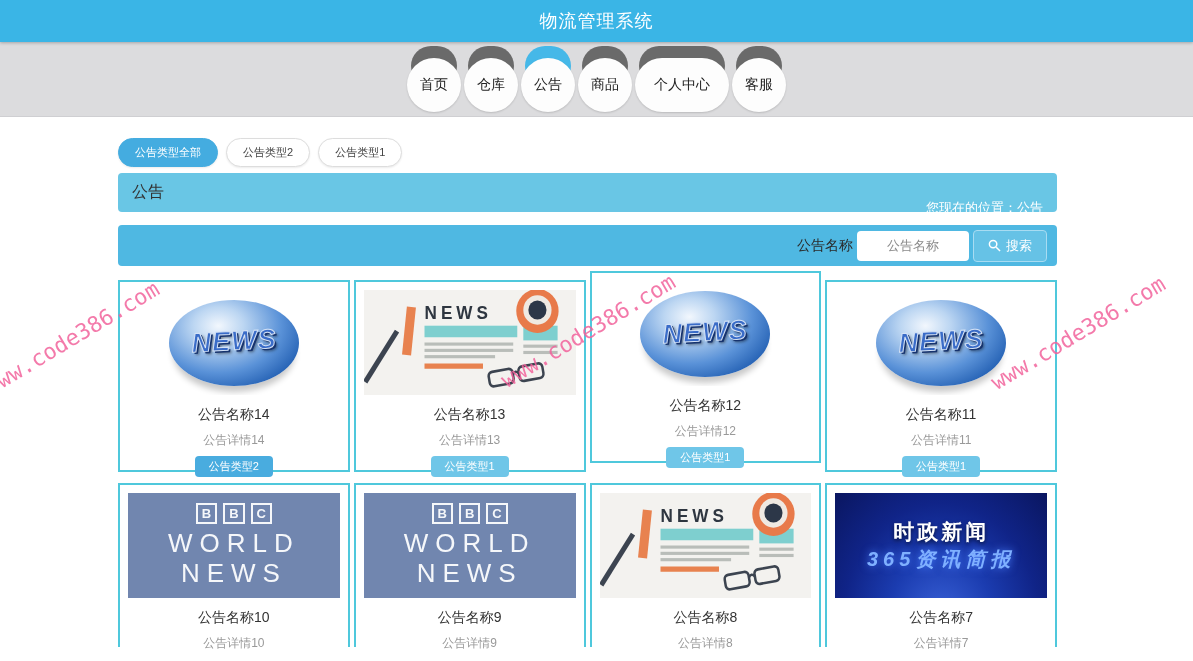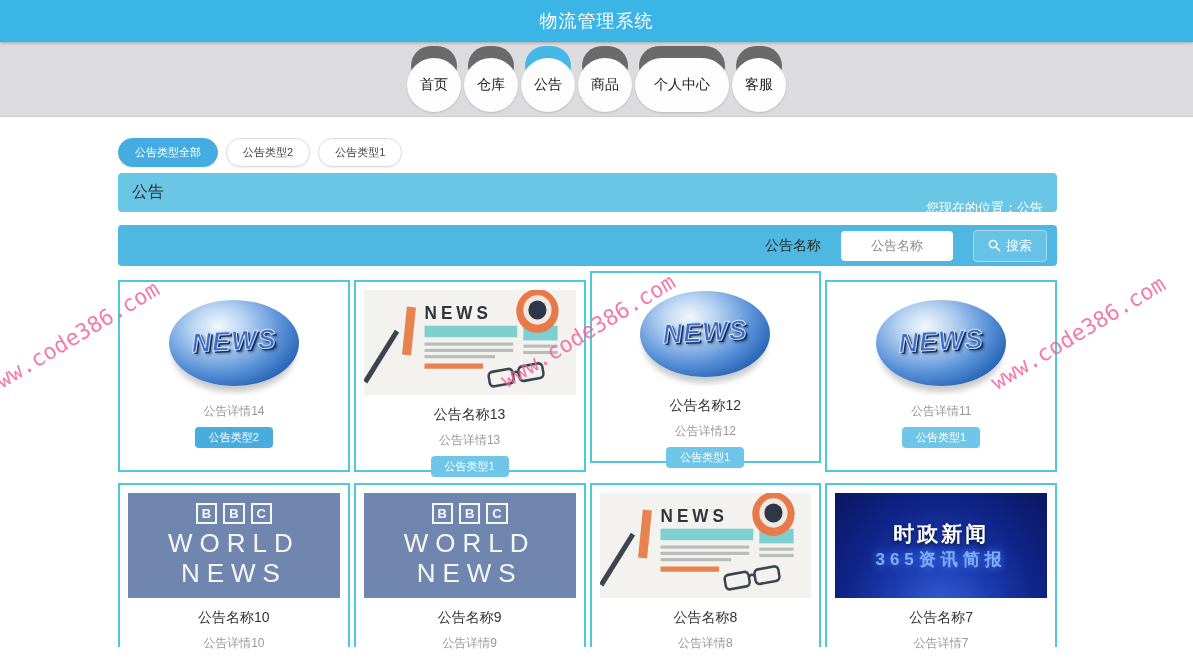--- a/index.html
+++ b/index.html
@@ -40,21 +40,21 @@
   .filter-row{margin-top:21px;display:flex;gap:8px;}
   .filter-btn{height:29px;padding:0 16px;border-radius:15px;border:1px solid #ddd;
     background:#fff;color:#444;font-size:11px;cursor:pointer;
     font-family:inherit;box-shadow:0 1px 2px rgba(0,0,0,.08);}
   .filter-btn.active{background:#44ace0;border-color:#44ace0;color:#fff;}
   .section-bar{margin-top:6px;height:39px;background:var(--bar-blue);border-radius:4px;
     display:flex;align-items:center;justify-content:space-between;padding:0 14px;}
   .section-title{font-size:16px;color:#333;}
   .section-location{font-size:13px;color:#fff;margin-top:31px;}
   .search-bar{margin-top:13px;height:41px;background:var(--search-blue);border-radius:4px;
-    display:flex;align-items:center;justify-content:flex-end;gap:20px;padding:0 10px;}
+    display:flex;align-items:center;justify-content:flex-end;gap:4px;padding:0 10px;}
   .search-label{font-size:14px;color:#2a2a2a;}
   .search-input{width:112px;height:30px;border:none;border-radius:4px;text-align:center;
     font-size:13px;color:#333;outline:none;font-family:inherit;}
   .search-input::placeholder{color:#8a8a8a;}
   .search-btn{height:32px;padding:0 14px;background:#66c2e6;border:1px solid #a8dcf2;
     border-radius:4px;color:#fff;font-size:13px;display:flex;align-items:center;gap:5px;
     cursor:pointer;font-family:inherit;}
   
   .grid-row{display:flex;gap:4px;}
   .grid-row.row1{margin-top:14px;}
@@ -83,21 +83,21 @@
   .bbc-world-news{background:#7186af;margin:0 8px;width:calc(100% - 16px);
     display:flex;flex-direction:column;align-items:center;justify-content:center;color:#f5f7fa;}
   .bbc-row{display:flex;gap:6px;margin-bottom:4px;}
   .bbc-box{border:2px solid #f5f7fa;font-size:13px;font-weight:bold;padding:0 4px;line-height:17px;}
   .bbc-line{font-size:26px;letter-spacing:7px;line-height:30px;}
   .politics-news{margin:0 8px;width:calc(100% - 16px);
     background:radial-gradient(ellipse at 50% 120%, #3a62d8 0%, #1b3cb0 35%, #102488 65%, #0a1660 100%);
     display:flex;flex-direction:column;align-items:center;justify-content:center;}
   .politics-line1{color:#fff;font-size:21px;font-weight:bold;letter-spacing:3px;
     text-shadow:0 2px 4px rgba(0,0,0,.6);}
-  .politics-line2{color:#7fb0ff;font-size:17px;font-weight:bold;
+  .politics-line2{color:#7fb0ff;font-size:20px;font-weight:bold;font-style:italic;
     letter-spacing:5px;margin-top:0;text-shadow:0 0 8px #4a7fff;}
   
   .watermark{position:absolute;z-index:50;font-family:"DejaVu Sans Mono","Liberation Mono",monospace;
     font-size:22px;color:var(--wm-pink);opacity:.85;white-space:nowrap;
     transform:translate(-50%,-50%) rotate(-31deg);pointer-events:none;}
 </style>
 </head>
 <body>
 
 <div class="app-header">
@@ -159,20 +159,21 @@
 
   <div class="grid-row row1" id="grid-row1">
   <div class="card">
     <div class="img-slot">
           <div class="card-img news-globe">
             <div class="globe-sphere">
               <span class="globe-word">NEWS</span>
             </div>
           </div>
         </div>
+    <div class="card-title">公告名称14</div>
     <div class="card-detail">公告详情14</div>
     <div class="card-badge strong">公告类型2</div>
   </div>
 
   <div class="card">
     <div class="img-slot">
           <div class="card-img news-illustration"><svg viewBox="0 0 210 100" preserveAspectRatio="none">
               <rect width="210" height="100" fill="#f3f2ef"></rect>
               <rect x="40" y="16" width="9" height="46" fill="#e8824f" transform="rotate(6 44 40)"></rect>
               <rect x="14" y="34" width="5" height="58" fill="#3c4450" transform="rotate(33 16 64)"></rect>
@@ -214,20 +215,21 @@
   </div>
 
   <div class="card">
     <div class="img-slot">
           <div class="card-img news-globe">
             <div class="globe-sphere">
               <span class="globe-word">NEWS</span>
             </div>
           </div>
         </div>
+    <div class="card-title">公告名称11</div>
     <div class="card-detail">公告详情11</div>
     <div class="card-badge">公告类型1</div>
   </div>
 </div>
   <div class="grid-row row2" id="grid-row2">
   <div class="card">
     <div class="img-slot">
           <div class="card-img bbc-world-news">
             <div class="bbc-row">
               <span class="bbc-box">B</span>

